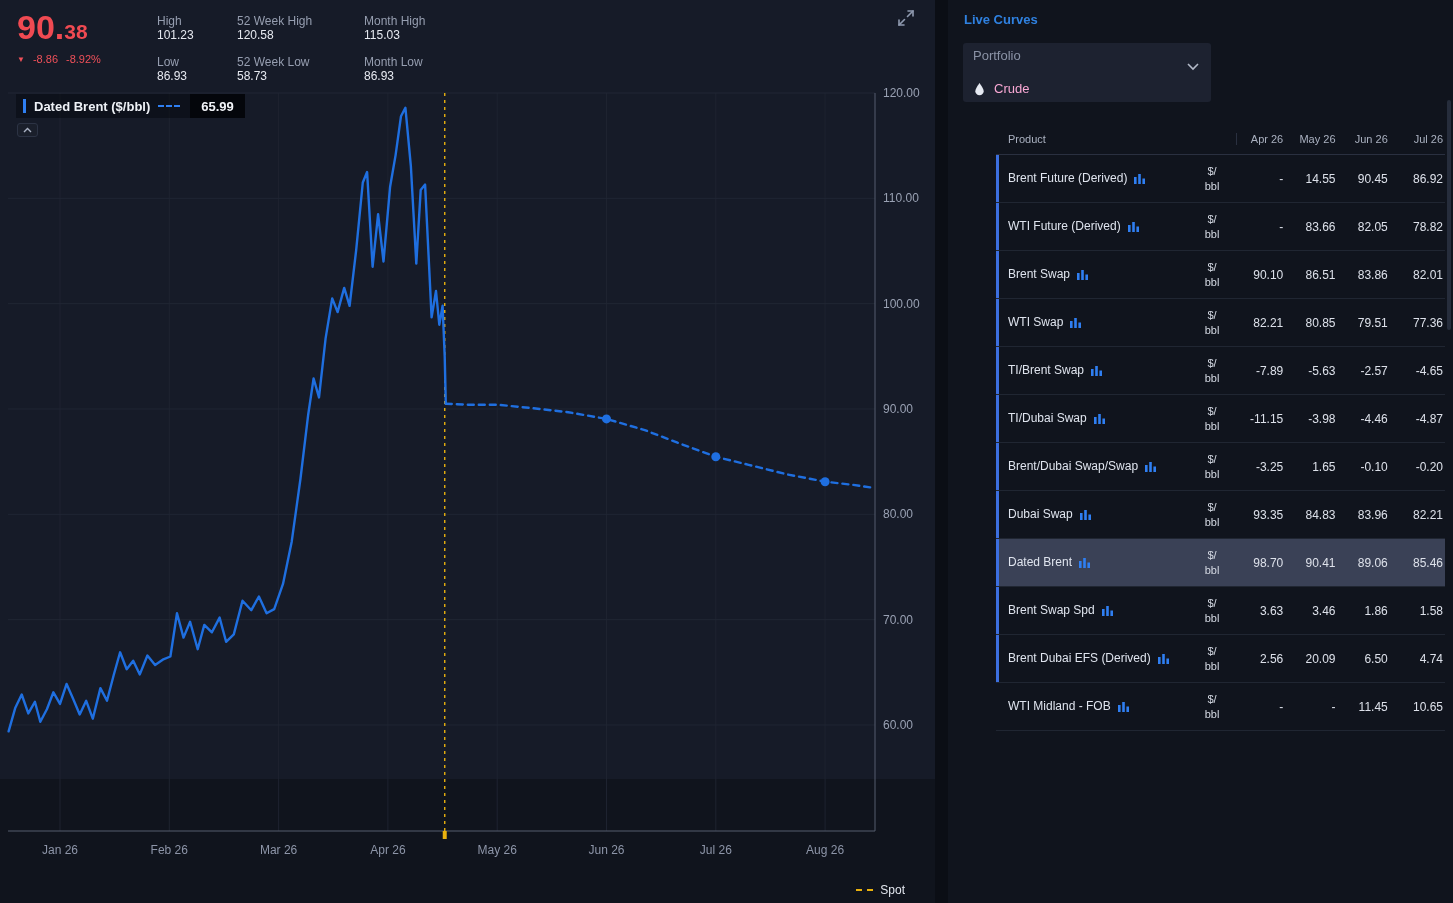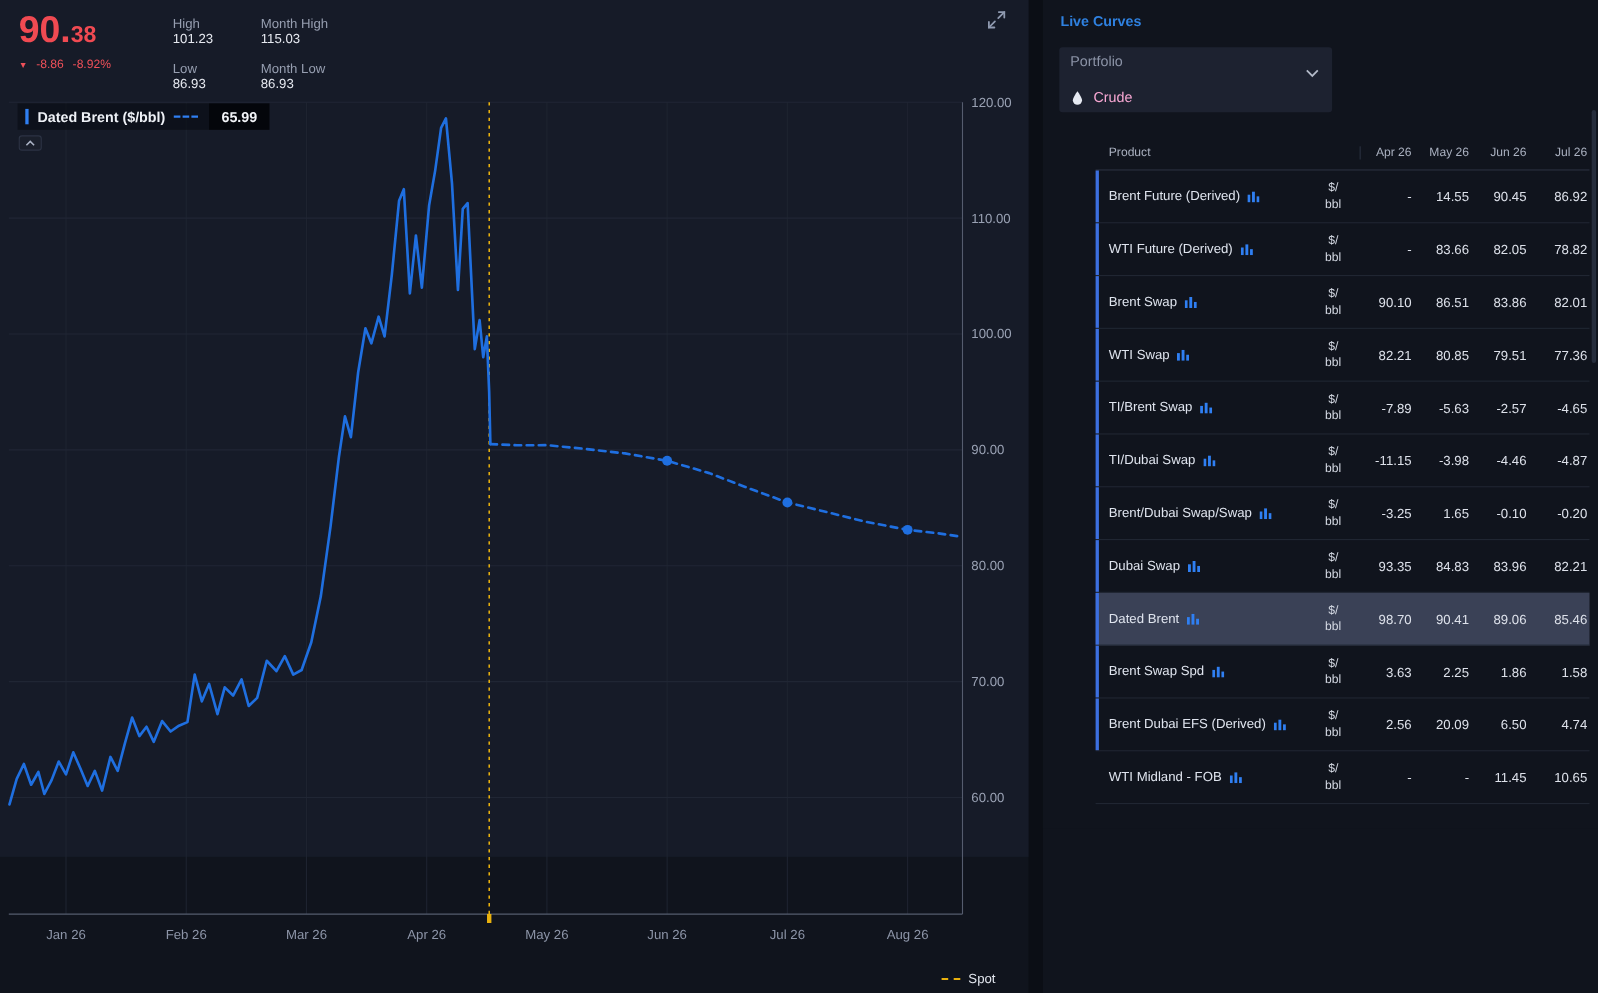--- a/index.html
+++ b/index.html
@@ -79,20 +79,30 @@
       <div class="stat-group g1">
         <div class="stat">
             <span class="s-label">High</span>
             <span class="s-value">101.23</span>
           </div>
         <div class="stat">
             <span class="s-label">Low</span>
             <span class="s-value">86.93</span>
           </div>
       </div>
+      <div class="stat-group g3">
+        <div class="stat">
+            <span class="s-label">52 Week High</span>
+            <span class="s-value">120.58</span>
+          </div>
+        <div class="stat">
+            <span class="s-label">52 Week Low</span>
+            <span class="s-value">58.73</span>
+          </div>
+      </div>
       <div class="stat-group g4">
         <div class="stat">
             <span class="s-label">Month High</span>
             <span class="s-value">115.03</span>
           </div>
         <div class="stat">
             <span class="s-label">Month Low</span>
             <span class="s-value">86.93</span>
           </div>
       </div>
@@ -358,21 +368,21 @@
             <span>Brent Swap Spd</span>
             <svg class="mini-bars" width="11" height="10" viewBox="0 0 11 10">
               <rect x="0" y="3" width="2.6" height="7"></rect>
               <rect x="4.2" y="0" width="2.6" height="10"></rect>
               <rect x="8.4" y="4.5" width="2.6" height="5.5"></rect>
             </svg>
           </div>
           <div class="cell-unit">$/
 bbl</div>
           <div class="cell-val">3.63</div>
-          <div class="cell-val">2.25</div>
+          <div class="cell-val">3.46</div>
           <div class="cell-val">1.86</div>
           <div class="cell-val last">1.58</div>
         </div>
         <div class="curve-row">
           <span class="row-accent"></span>
           <div class="cell-product">
             <span>Brent Dubai EFS (Derived)</span>
             <svg class="mini-bars" width="11" height="10" viewBox="0 0 11 10">
               <rect x="0" y="3" width="2.6" height="7"></rect>
               <rect x="4.2" y="0" width="2.6" height="10"></rect>

